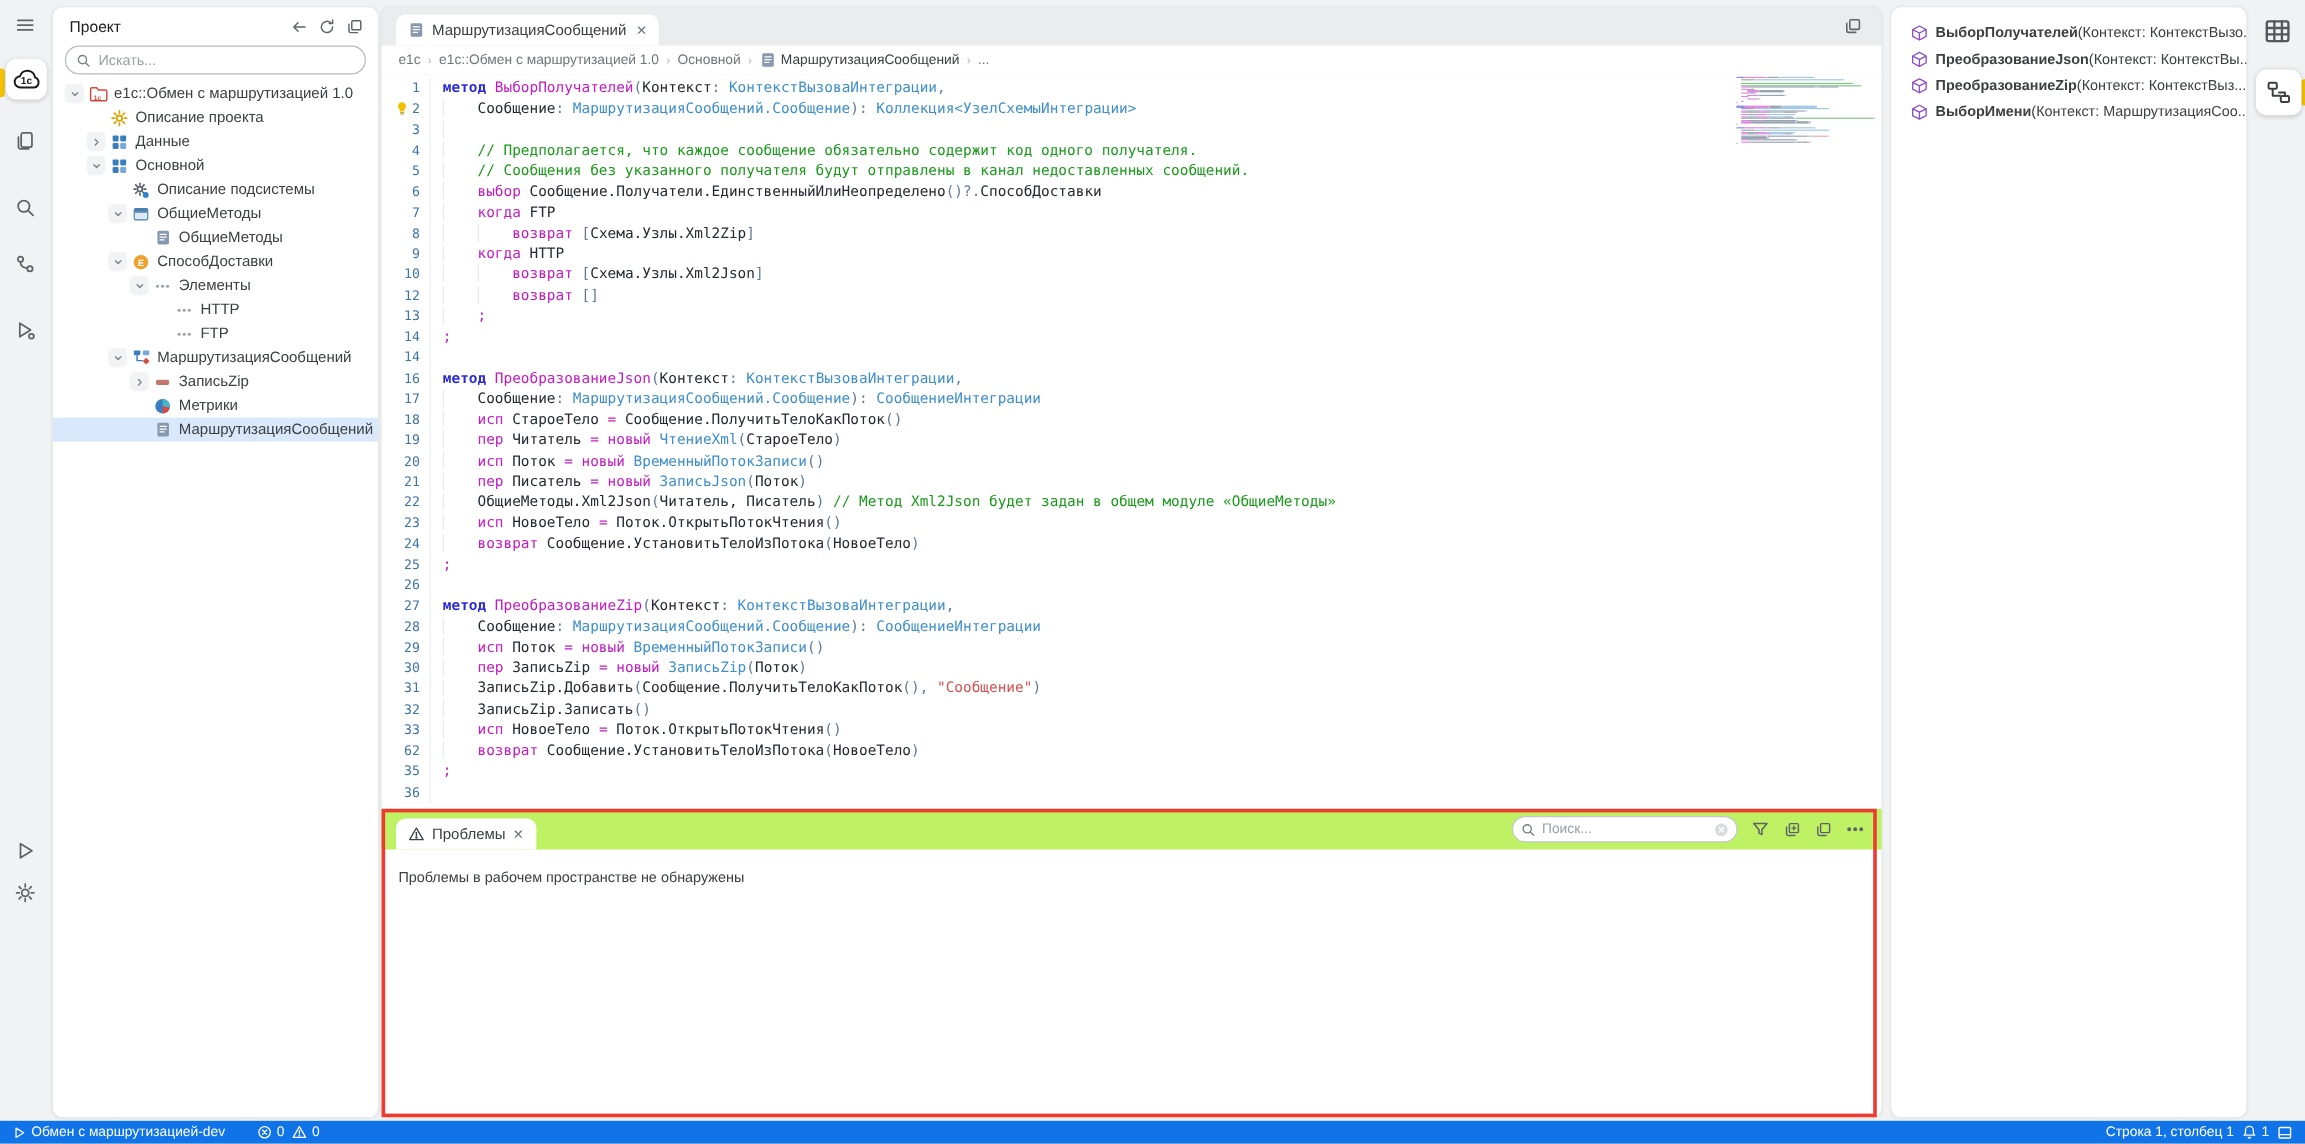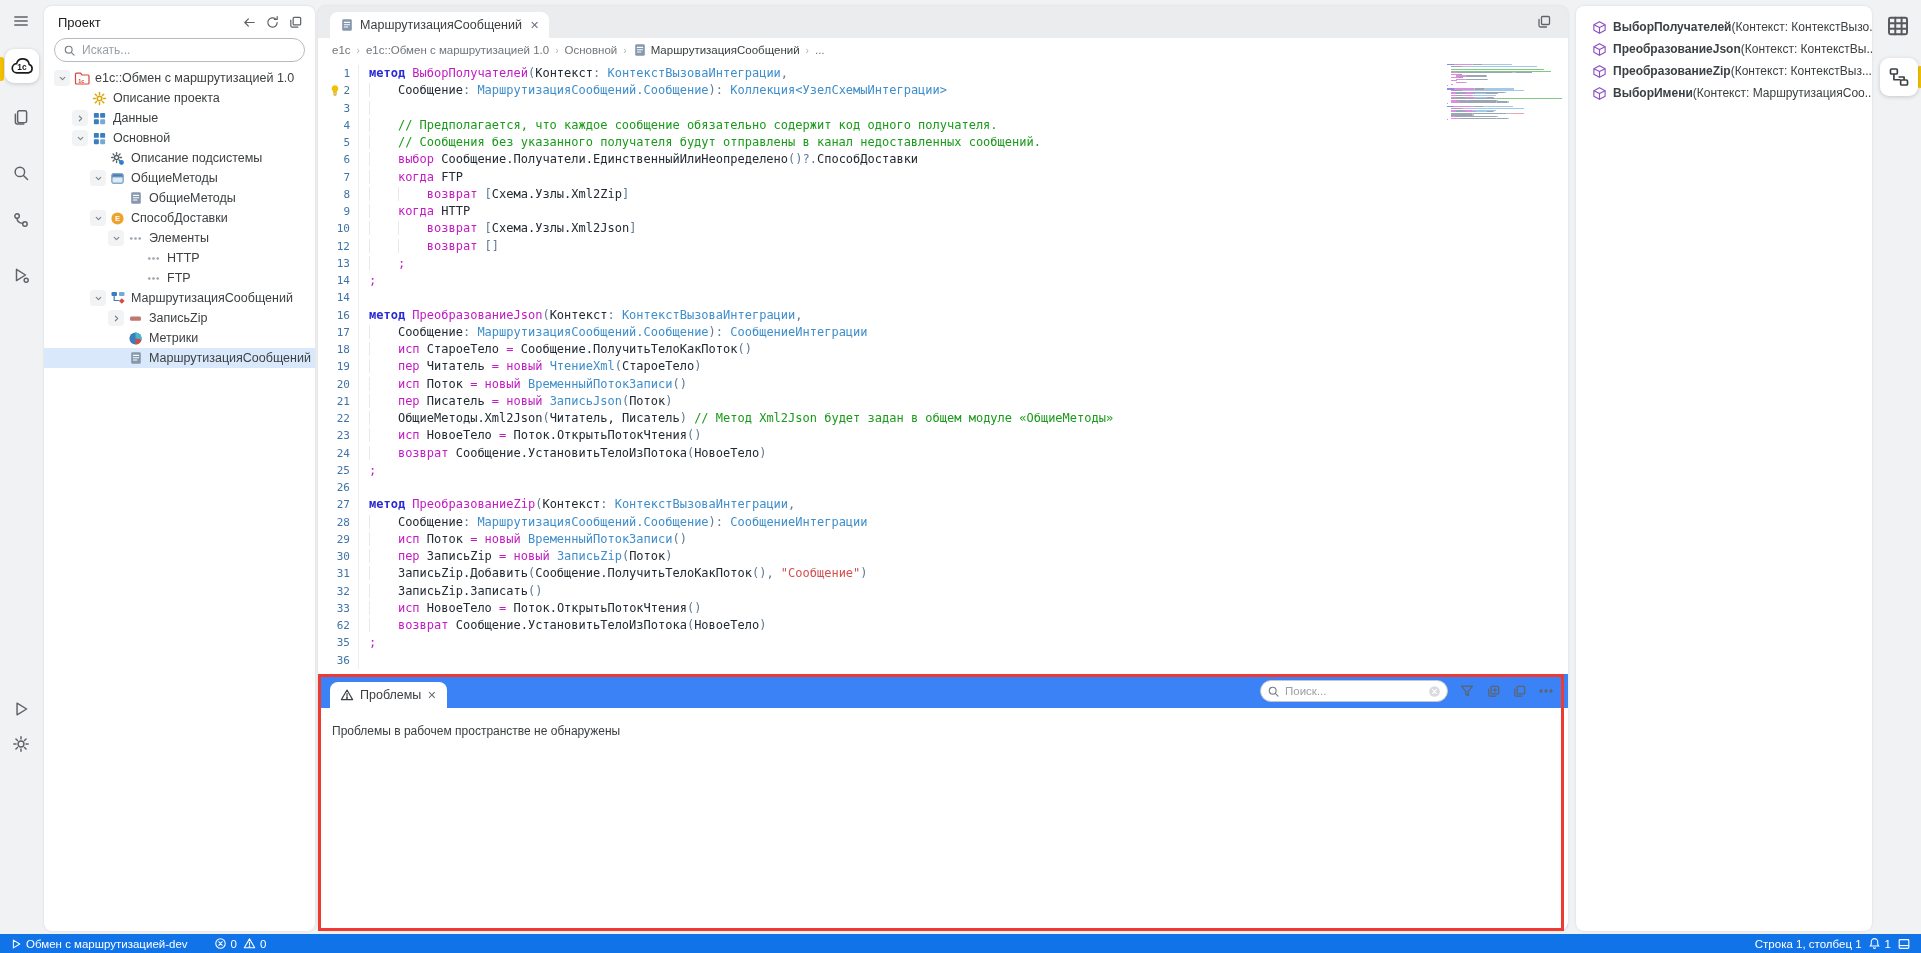--- a/index.html
+++ b/index.html
@@ -65,21 +65,21 @@
   .t-i{color:#232a33;}
   .t-c{color:#1a9a1a;}
   .t-s{color:#d2504e;}
   .t-p{color:#5e7a95;}
   .bulb{position:absolute;left:11px;top:2px;}
   #minimap{position:absolute;left:1129px;top:2px;width:112px;cursor:pointer;}
   .mm-line{height:1.2px;margin-bottom:0.45px;font-size:0;white-space:nowrap;}
   .mm-line span{display:inline-block;height:100%;}
 
   
-  #problems-panel{position:absolute;left:0;top:668px;width:1250px;height:257px;background:#3b82f6;border-radius:0 0 8px 8px;}
+  #problems-panel{position:absolute;left:0;top:668px;width:1250px;height:257px;background:#bef264;border-radius:0 0 8px 8px;}
   .ptabrow{position:relative;height:34px;display:flex;align-items:flex-end;}
   .ptab{margin-left:12px;height:26px;background:#fff;border-radius:8px 8px 0 0;display:flex;align-items:center;
     gap:6px;padding:0 10px;font-size:12.5px;color:#3c4043;cursor:pointer;}
   .ptab .close{color:#6b7280;font-size:11px;cursor:pointer;}
   .ptools{position:absolute;right:14px;top:6px;display:flex;align-items:center;gap:11px;color:#5f6368;}
   .psearch{width:188px;height:22px;border:1px solid #c3c6ca;border-radius:11px;background:#fff;
     display:flex;align-items:center;gap:5px;padding:0 6px;}
   .psearch input{border:none;outline:none;font-size:11.5px;width:100%;color:#3c4043;background:transparent;}
   .psearch input::placeholder{color:#9aa0a6;}
   .ptools .ic{cursor:pointer;}

